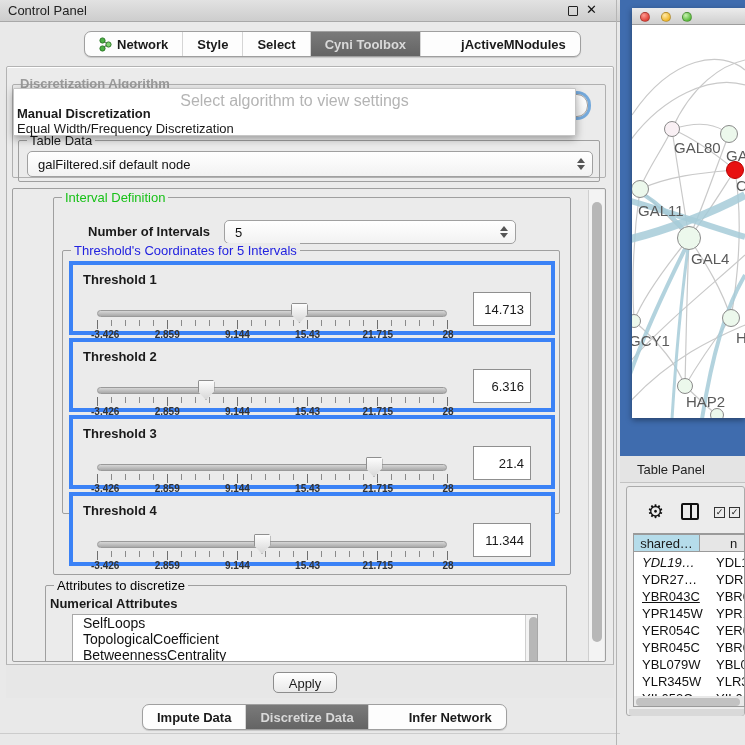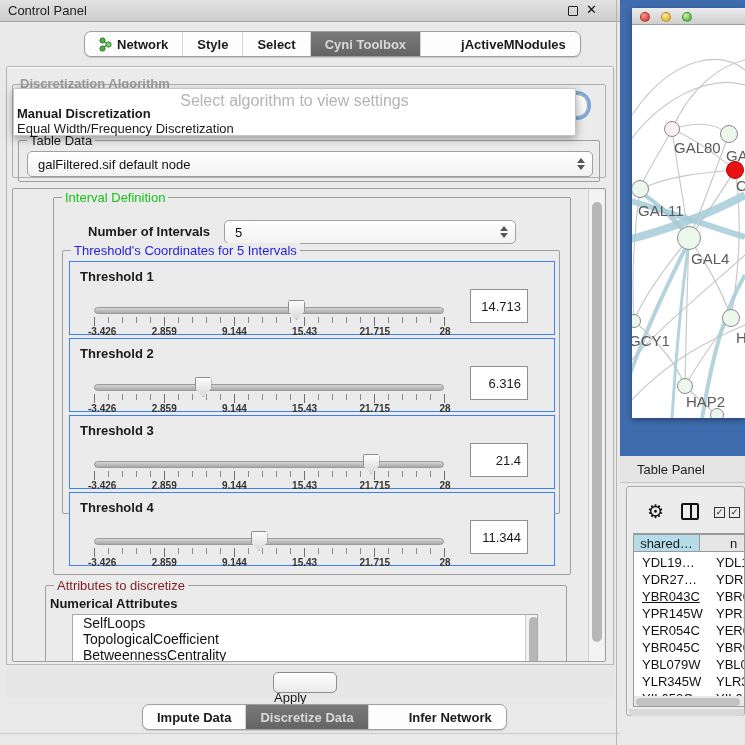--- a/index.html
+++ b/index.html
@@ -38,21 +38,21 @@
   .popup { left:13px; top:88px; width:563px; height:48px; background:#fff; border:1px solid #c6c6c6;
     border-radius:1px; box-shadow:0 3px 8px rgba(0,0,0,.35); z-index:20; }
   .popup .hint { position:absolute; top:3px; left:0; width:100%; text-align:center; color:#b4b4b4; font-size:16px; }
   .popup .opt1 { position:absolute; top:17px; left:3px; font-weight:bold; font-size:13px; }
   .popup .opt2 { position:absolute; top:32px; left:3px; font-size:13px; }
   .algo-combo { left:100px; top:94px; width:488px; height:23px; border-radius:11px;
     box-shadow:0 0 0 3px rgba(96,158,216,.85); z-index:5; }
   .algo-title { position:absolute; left:20px; top:76px; font-size:13px; font-weight:bold; color:#9a9a9a; z-index:4; }
 
   
-  .throw { position:absolute; left:6px; width:486px; height:74px; border:1px solid #3b82f6; background:#ebebeb; }
+  .throw { position:absolute; left:6px; width:486px; height:74px; border:4px solid #3b82f6; background:#ebebeb; }
   .throw .tlabel { position:absolute; left:10px; top:7px; font-weight:bold; font-size:13px; }
   .track { position:absolute; left:24px; top:45px; width:350px; height:7px; border-radius:4px;
     background:linear-gradient(#d6d6d6,#a9a9a9); border:1px solid #9a9a9a; }
   .knob { position:absolute; top:38px; width:17px; height:20px; margin-left:-8px;
     background:linear-gradient(#fdfdfd,#d8d8d8); border:1px solid #8f8f8f;
     clip-path:polygon(8% 0,92% 0,100% 12%,100% 55%,50% 100%,0 55%,0 12%); z-index:2; }
   .ticks { position:absolute; left:24px; top:55px; width:351px; height:6px;
     background:repeating-linear-gradient(90deg,#8a8a8a 0 1px,transparent 1px 14px); }
   .ticks-major { position:absolute; left:24px; top:55px; width:351px; height:9px;
     background:repeating-linear-gradient(90deg,#6f6f6f 0 1px,transparent 1px 70px); }
@@ -66,21 +66,21 @@
   .vsb { position:absolute; background:#f3f3f3; border-left:1px solid #cfcfcf; }
   .vsb .thumb { position:absolute; left:3px; width:9px; border-radius:5px; background:#b7b7b7; }
   .hsb-thumb { position:absolute; border-radius:4px; background:#c2c2c2; }
 
   
   .listbox { position:absolute; background:#fff; border:1px solid #a8a8a8; overflow:hidden; }
   .listbox .li { padding:0 0 0 10px; font-size:14px; line-height:16px; color:#111; white-space:nowrap; }
 
   .apply-strip { left:6px; top:664px; width:608px; height:34px; background:#e7e7e7; border-top:1px solid #b9b9b9; }
   .btn { position:absolute; background:linear-gradient(#fff,#e9e9e9); border:1px solid #8d8d8d; border-radius:5px;
-    font-size:13px; padding-top:17px; }
+    font-size:13px; text-align:center; padding-top:3px; }
 
   .footer-line { left:0; top:733px; width:620px; height:1px; background:#cccccc; }
   .divider-v { left:616px; top:0; width:1px; height:745px; background:#b5b5b5; }
 
   
   .bluebg { left:620px; top:0; width:125px; height:456px; background:#3f6cae; }
   .netwin { left:632px; top:8px; width:113px; height:410px; background:#fff; box-shadow:0 2px 6px rgba(0,0,0,.4); }
   .netbar { position:absolute; left:0; top:0; width:113px; height:17px; background:linear-gradient(#ececec,#cfcfcf); border-bottom:1px solid #9e9e9e; }
   .light { position:absolute; top:3.5px; width:10px; height:10px; border-radius:50%; border:1px solid rgba(0,0,0,.25); }
   .lr { left:8px;  background:radial-gradient(circle at 35% 30%, #ff9a90, #e0443a 70%); }
@@ -243,21 +243,21 @@
             <span style="left:60%">15.43</span>
             <span style="left:80%">21.715</span>
             <span style="left:100%">28</span>
           </div>
           <div class="valbox">11.344</div>
         </div>
       </div>
     </div>
 
     <div class="group" style="left:32px; top:396px; width:522px; height:84px;">
-      <span class="gtitle" style="color:#7f1d1d;">Attributes to discretize</span>
+      <span class="gtitle" style="color:#000000;">Attributes to discretize</span>
       <span class="abs" style="left:4px; top:10px; font-weight:bold;">Numerical Attributes</span>
       <div class="listbox" style="left:26px; top:28px; width:466px; height:54px;">
         <div class="li">SelfLoops</div>
         <div class="li">TopologicalCoefficient</div>
         <div class="li">BetweennessCentrality</div>
         <div class="vsb" style="right:0; top:0; width:12px; height:54px;">
           <div class="thumb" style="top:2px; height:50px;"></div>
         </div>
       </div>
     </div>
@@ -355,21 +355,21 @@
   <div class="abs tp-body">
     <span class="gear" style="left:20px; top:15px;">⚙</span>
     <span class="spliticon" style="left:54px; top:16px;"></span>
     <span class="cb" style="left:87px; top:20px;">✓</span>
     <span class="cb" style="left:102px; top:20px;">✓</span>
 
     <div class="abs" style="left:6px; top:46px; width:112px; height:174px; background:#fff; border:1px solid #9a9a9a; overflow:hidden; position:absolute;">
       <div class="thead-cell selcol" style="left:-1px; width:67px;">shared…</div>
       <div class="thead-cell" style="left:65px; width:70px; text-align:left; padding-left:30px;">n</div>
 
-      <div class="trow-cell" style="left:8px;  top:21px;">YDL19…</div>
+      <div class="trow-cell" style="left:8px;  top:21px;font-style:italic;">YDL19…</div>
       <div class="trow-cell" style="left:82px; top:21px;">YDL1</div>
       <div class="trow-cell" style="left:8px;  top:38px;">YDR27…</div>
       <div class="trow-cell" style="left:82px; top:38px;">YDR2</div>
       <div class="trow-cell" style="left:8px;  top:55px;text-decoration:underline;">YBR043C</div>
       <div class="trow-cell" style="left:82px; top:55px;">YBR0</div>
       <div class="trow-cell" style="left:8px;  top:72px;">YPR145W</div>
       <div class="trow-cell" style="left:82px; top:72px;">YPR1</div>
       <div class="trow-cell" style="left:8px;  top:89px;">YER054C</div>
       <div class="trow-cell" style="left:82px; top:89px;">YER0</div>
       <div class="trow-cell" style="left:8px;  top:106px;">YBR045C</div>

